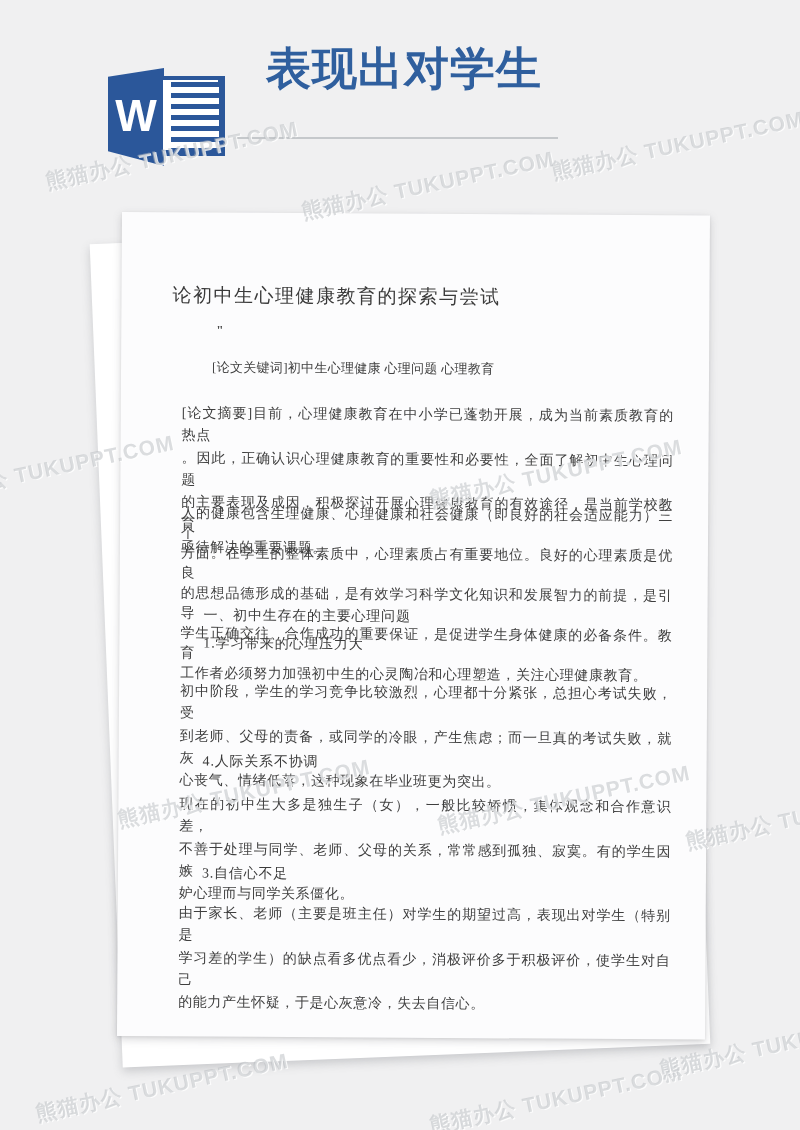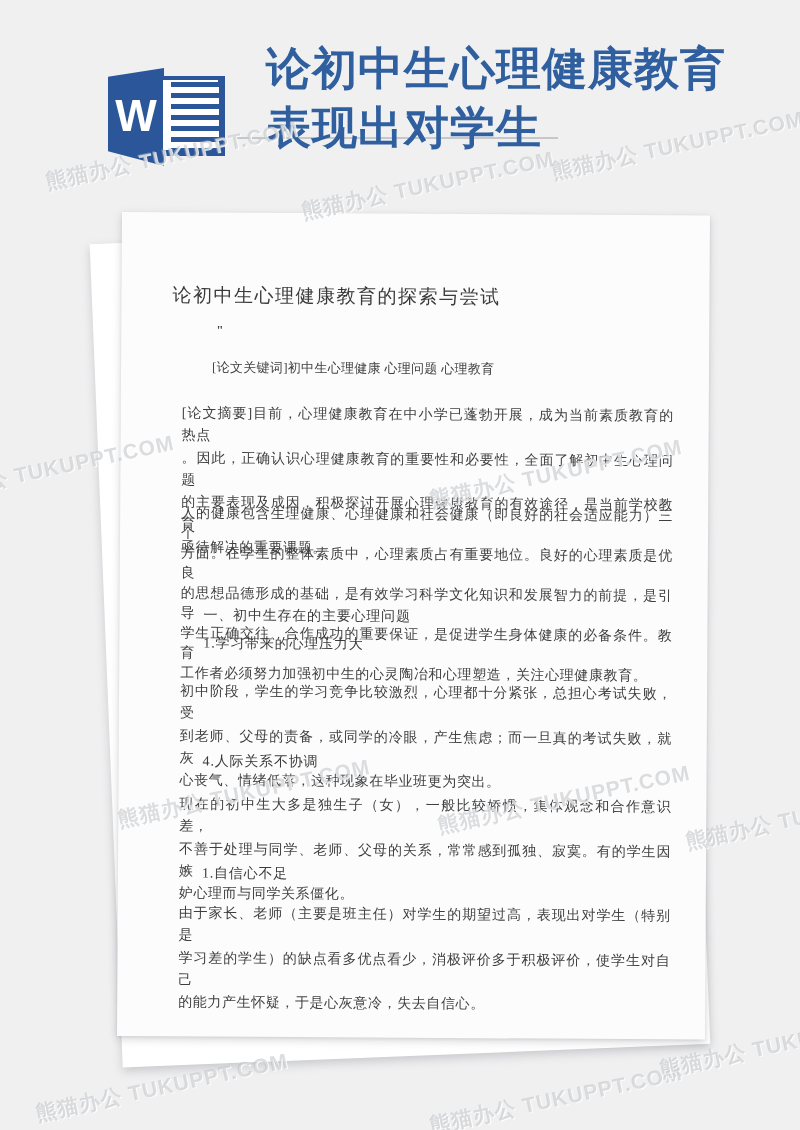--- a/index.html
+++ b/index.html
@@ -54,21 +54,20 @@
     </div>
     <div class="word-sheet">
       <div class="inner"></div>
       <div class="stripes"></div>
     </div>
   </div>
 
   <div class="hdr-line"></div>
 
   <div class="hdr-title">
-    <div>论初中生心理健康教育</div>
     <div>表现出对学生</div>
   </div>
 
   <div class="page page-back"></div>
 
   <div class="page page-main">
     <h1 class="doc-title">论初中生心理健康教育的探索与尝试</h1>
     <div class="doc-quote">"</div>
     <div class="doc-keywords">[论文关键词]初中生心理健康 心理问题 心理教育</div>
     <div id="blocks">
@@ -83,21 +82,21 @@
 工作者必须努力加强初中生的心灵陶冶和心理塑造，关注心理健康教育。</div>
         <div class="blk heading" style="top: 394px;">一、初中生存在的主要心理问题</div>
         <div class="blk heading" style="top: 422px;">1.学习带来的心理压力大</div>
         <div class="blk paragraph" style="top: 468px;">初中阶段，学生的学习竞争比较激烈，心理都十分紧张，总担心考试失败，受
 到老师、父母的责备，或同学的冷眼，产生焦虑；而一旦真的考试失败，就灰
 心丧气、情绪低落，这种现象在毕业班更为突出。</div>
         <div class="blk heading" style="top: 540px;">4.人际关系不协调</div>
         <div class="blk paragraph" style="top: 581px;">现在的初中生大多是独生子（女），一般比较娇惯，集体观念和合作意识差，
 不善于处理与同学、老师、父母的关系，常常感到孤独、寂寞。有的学生因嫉
 妒心理而与同学关系僵化。</div>
-        <div class="blk heading" style="top: 652px;">1.自信心不足</div>
+        <div class="blk heading" style="top: 652px;">3.自信心不足</div>
         <div class="blk paragraph" style="top: 690px;">由于家长、老师（主要是班主任）对学生的期望过高，表现出对学生（特别是
 学习差的学生）的缺点看多优点看少，消极评价多于积极评价，使学生对自己
 的能力产生怀疑，于是心灰意冷，失去自信心。</div>
       </div>
   </div>
 
   <div id="watermarks">
       <div class="wm" style="left: 46px; top: 168px;">熊猫办公 TUKUPPT.COM</div>
       <div class="wm" style="left: 302px; top: 198px;">熊猫办公 TUKUPPT.COM</div>
       <div class="wm" style="left: 552px; top: 158px;">熊猫办公 TUKUPPT.COM</div>

